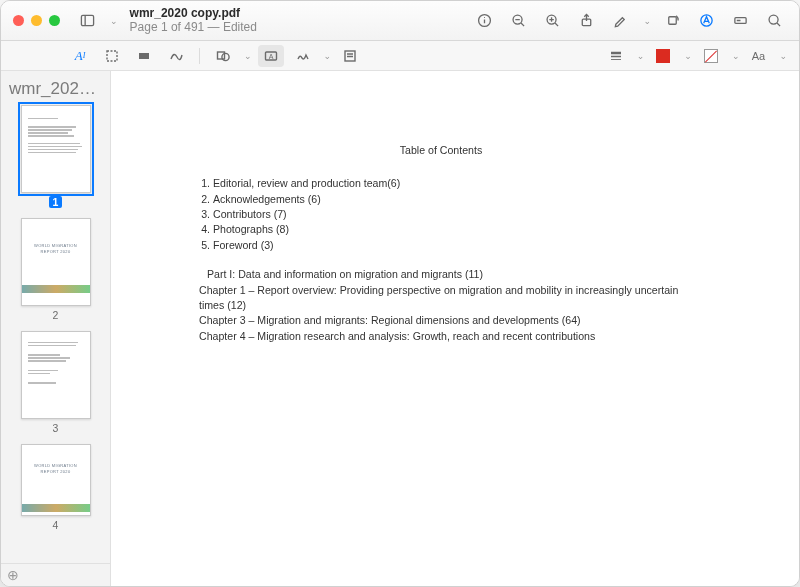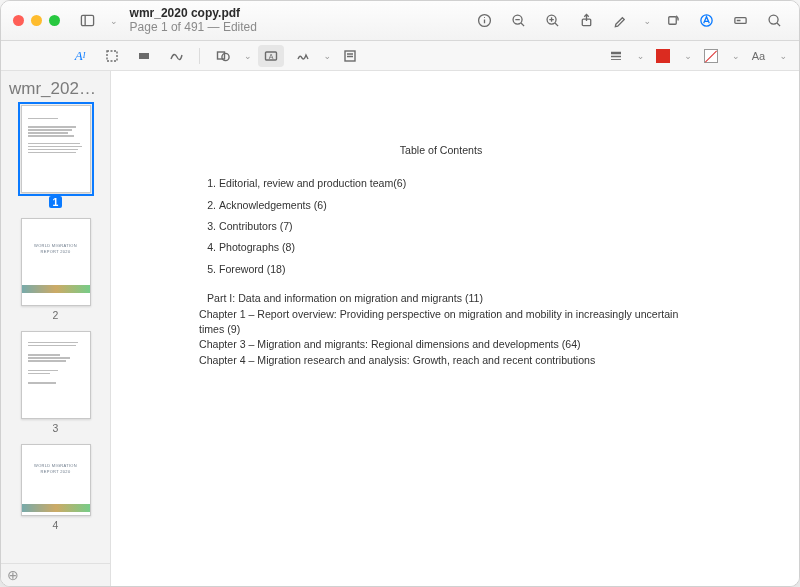--- a/index.html
+++ b/index.html
@@ -62,21 +62,21 @@
   .pg-num.boxed { background:#0a7aff; color:#fff; padding:0 4px; border-radius:2px; font-weight:600; }
   .sb-footer { margin-top:auto; width:100%; border-top:1px solid #e0e0e0; padding:3px 6px; color:#9a9a9a; font-size:14px; }
   
   .viewer { flex:1; overflow:auto; background:#fff; }
   .page {
     width:620px; min-height:720px; margin:0 0 0 0; background:#fff;
     padding:72px 48px 48px 88px; font-size:10.6px; color:#333; line-height:1.45;
   }
   .toc-title { margin-bottom:18px;text-align:center; }
   .toc-list { padding-left:14px; margin-bottom:14px; }
-  .toc-list li { list-style:decimal; margin:6px; }
+  .toc-list li { list-style:decimal; margin:0; }
   .part { margin-top:4px;padding-left:8px; }
   .chap { margin-top:0; }
 </style>
 </head>
 <body>
 
 <div class="window">
 
   <div class="titlebar">
     <div class="traffic">
@@ -288,22 +288,22 @@
     </div>
 
     <div class="viewer">
       <div class="page">
         <div class="toc-title">Table of Contents</div>
         <ol class="toc-list">
           <li>Editorial, review and production team(6)</li>
           <li>Acknowledgements (6)</li>
           <li>Contributors  (7)</li>
           <li>Photographs (8)</li>
-          <li>Foreword (18)</li>
+          <li>Foreword (3)</li>
         </ol>
         <div class="part">Part I: Data and information on migration and migrants (11)</div>
-        <div class="chap">Chapter 1 – Report overview: Providing perspective on migration and mobility in increasingly uncertain times (9)</div>
+        <div class="chap">Chapter 1 – Report overview: Providing perspective on migration and mobility in increasingly uncertain times (12)</div>
         <div class="chap">Chapter 3 – Migration and migrants: Regional dimensions and developments (64)</div>
         <div class="chap">Chapter 4 – Migration research and analysis: Growth, reach and recent contributions</div>
       </div>
     </div>
   </div>
 </div>
 
 </body></html>

